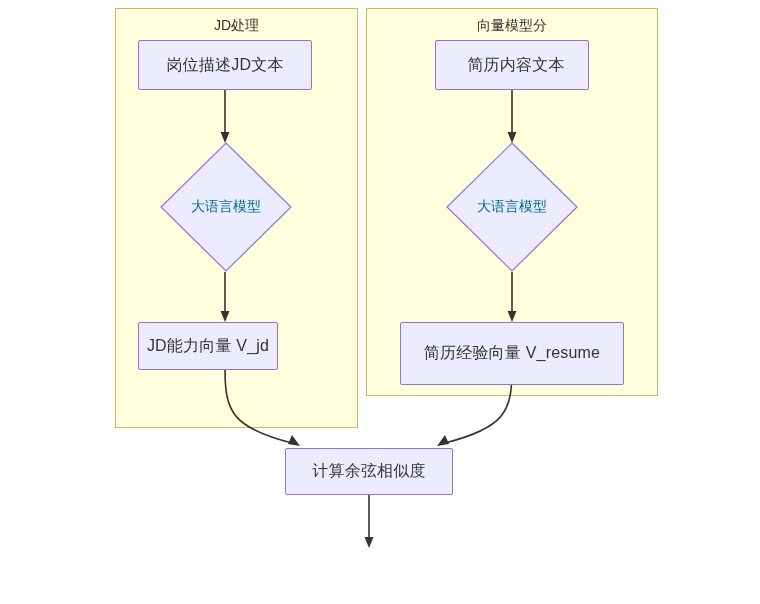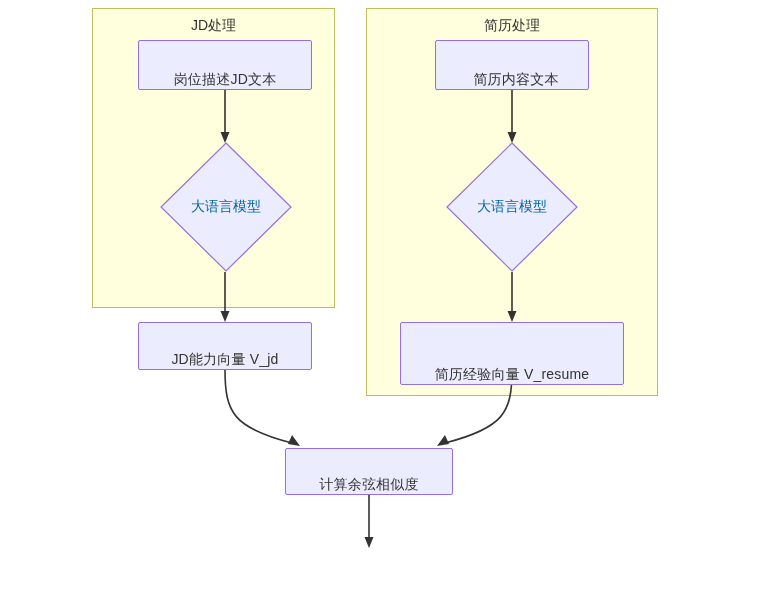--- a/index.html
+++ b/index.html
@@ -34,27 +34,27 @@
     width: 100%;
     text-align: center;
     font-size: 14px;
     color: #333333;
     line-height: 18px;
   }
   .node {
     position: absolute;
     box-sizing: border-box;
     display: flex;
-    align-items: flex-end;
+    align-items: center;
     justify-content: center;
     text-align: center;
     background: #ececff;
     border: 1px solid #9370db;
     border-radius: 2px;
-    font-size: 14px;
+    font-size: 16px;
     color: #333333;
     letter-spacing: 0.2px;
   }
   .diamond-wrap {
     position: absolute;
     display: flex;
     align-items: center;
     justify-content: center;
   }
   .diamond-shape {
@@ -88,26 +88,26 @@
   .edge-arrow {
     fill: #333333;
     stroke: none;
   }
 </style>
 </head>
 <body>
 
 <div id="canvas">
 
-  <div class="subgraph" style="left:92px; top:8px; width:243px; height:300px;">
+  <div class="subgraph" style="left:115px; top:8px; width:243px; height:420px;">
     <div class="subgraph-title">JD处理</div>
   </div>
 
   <div class="subgraph" style="left:366px; top:8px; width:292px; height:388px;">
-    <div class="subgraph-title">简历处理</div>
+    <div class="subgraph-title">向量模型分</div>
   </div>
 
   <svg class="edges" viewBox="0 0 760 604" width="760" height="604">
 
     <g>
       <path class="edge-path" d="M225,90 L225,135"></path>
       <polygon class="edge-arrow" points="225,143 220.5,132 229.5,132"></polygon>
     </g>
 
     <g>
@@ -145,21 +145,21 @@
     <span>岗位描述JD文本</span>
   </div>
 
   <div class="diamond-wrap" style="left:160px; top:142px; width:132px; height:130px;">
     <svg class="diamond-shape" viewBox="0 0 132 130" preserveAspectRatio="none">
       <polygon points="66,1 131,65 66,129 1,65" fill="#ececff" stroke="#9370db" stroke-width="1.2"></polygon>
     </svg>
     <span class="diamond-label">大语言模型</span>
   </div>
 
-  <div class="node" style="left:138px; top:322px; width:174px; height:48px;">
+  <div class="node" style="left:138px; top:322px; width:140px; height:48px;">
     <span>JD能力向量 V_jd</span>
   </div>
 
   <div class="node" style="left:435px; top:40px; width:154px; height:50px;padding-left:8px;">
     <span>简历内容文本</span>
   </div>
 
   <div class="diamond-wrap" style="left:446px; top:142px; width:132px; height:130px;">
     <svg class="diamond-shape" viewBox="0 0 132 130" preserveAspectRatio="none">
       <polygon points="66,1 131,65 66,129 1,65" fill="#ececff" stroke="#9370db" stroke-width="1.2"></polygon>

